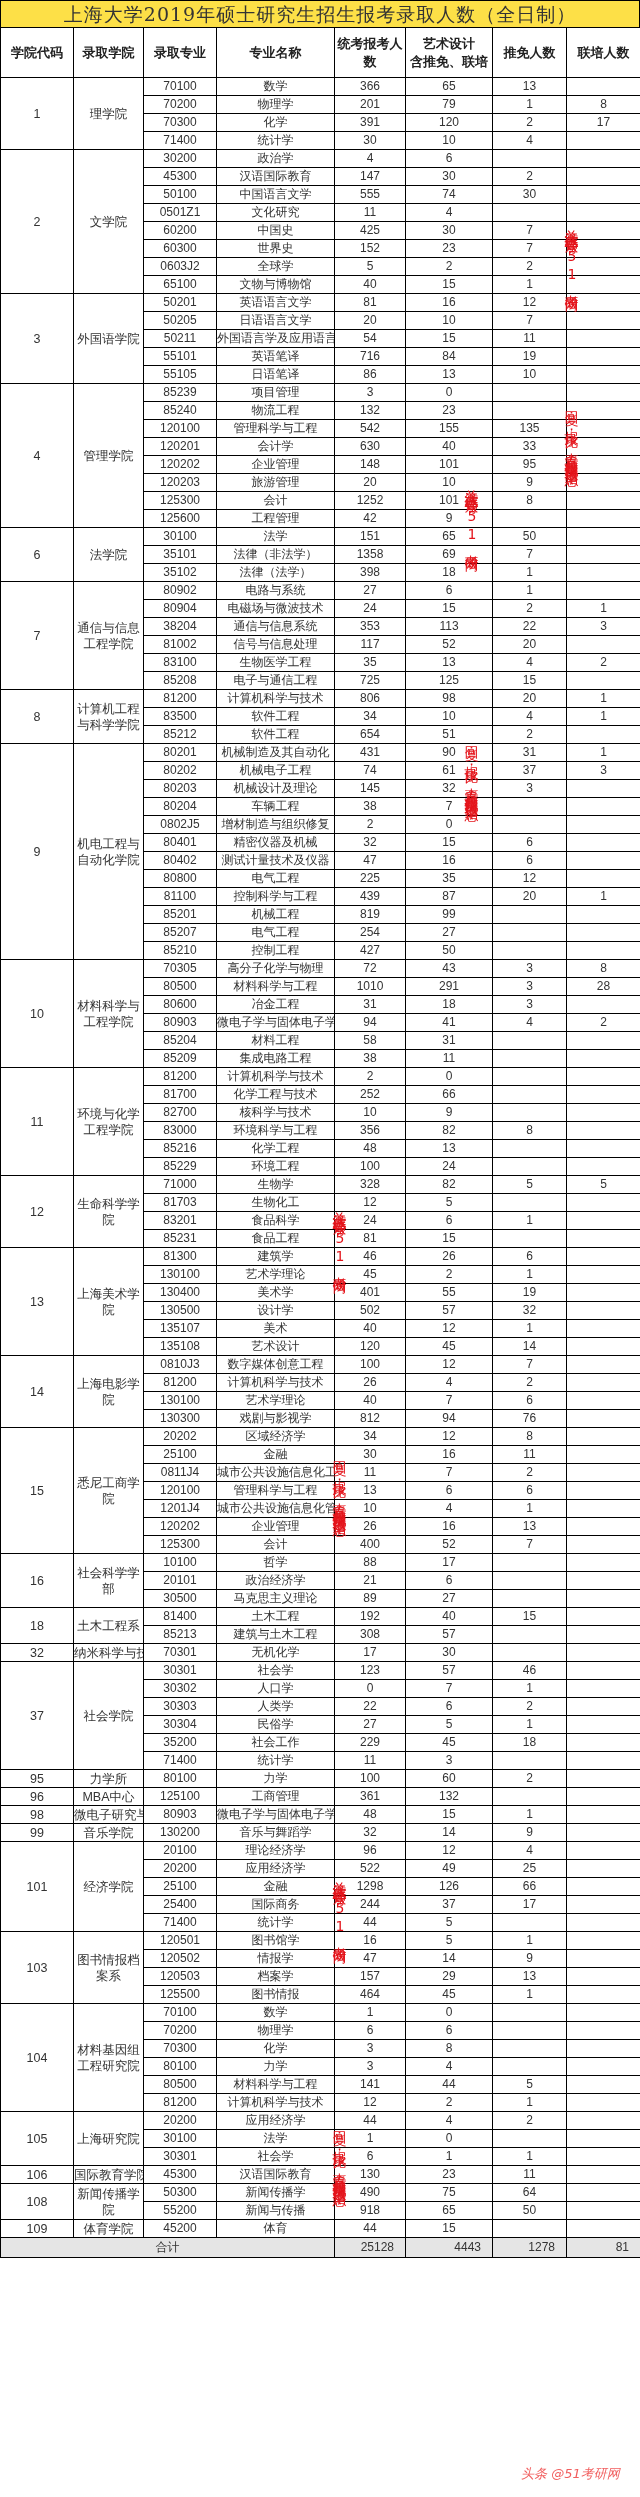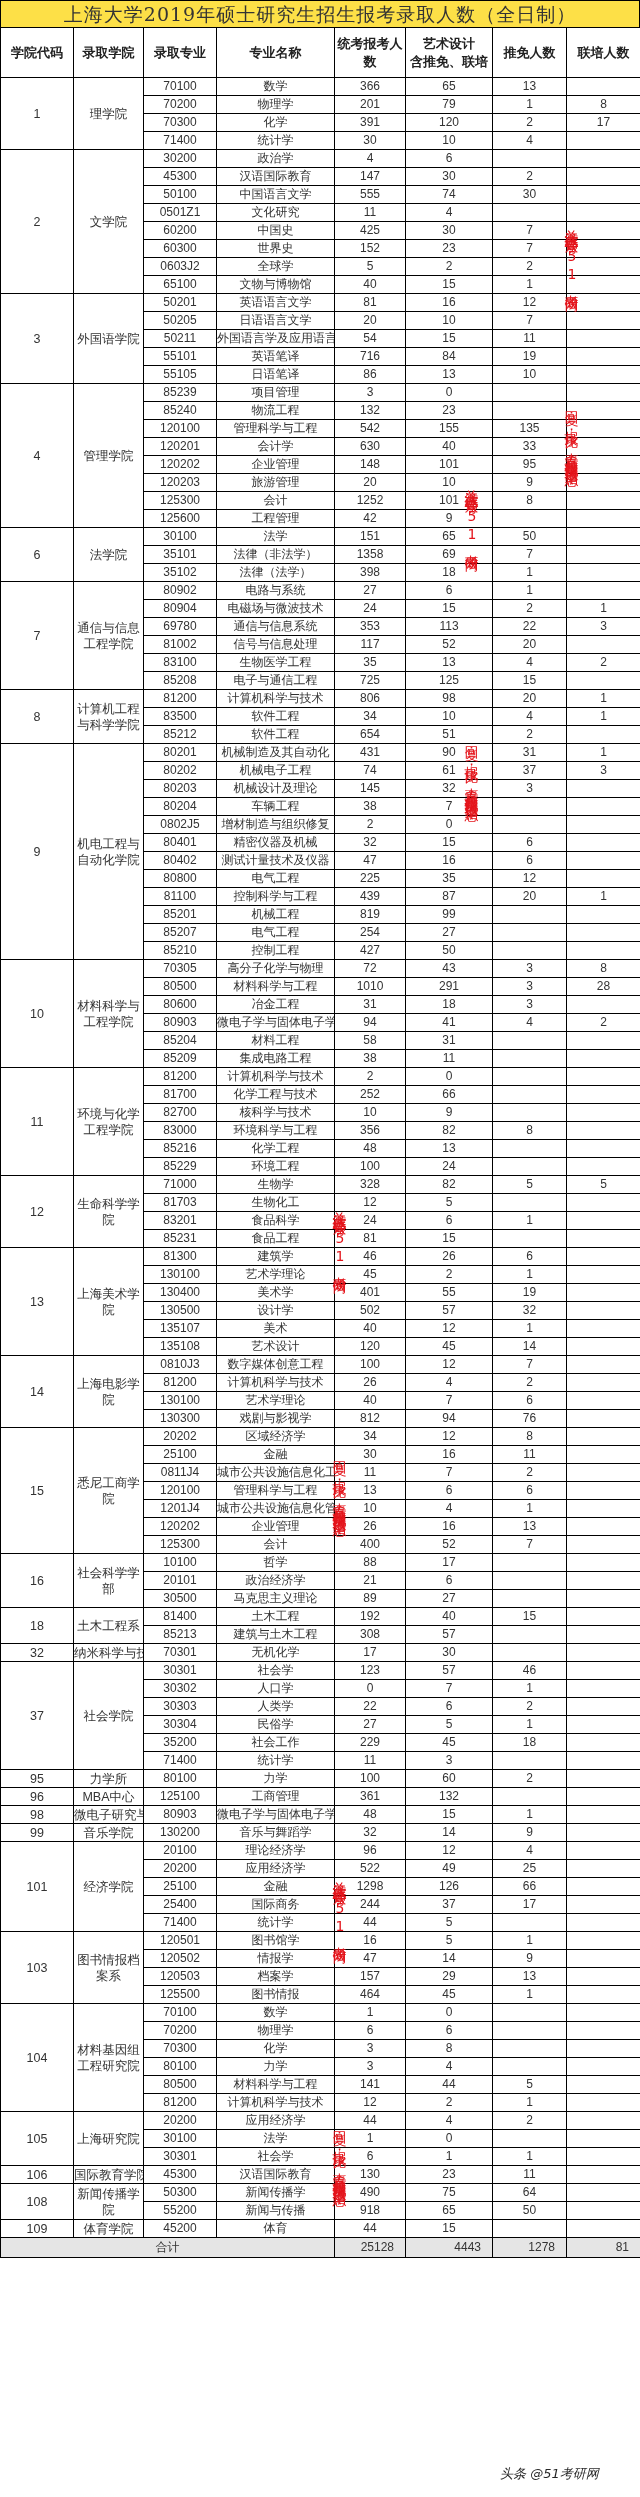--- a/index.html
+++ b/index.html
@@ -6,21 +6,21 @@
   body{width:640px;height:2497px;position:relative;overflow:hidden;font-family:"DejaVu Sans","Liberation Sans",sans-serif;}
   .title{position:absolute;left:0;top:0;width:638px;height:26px;background:#fde047;border:1px solid #000;text-align:center;font-family:"DejaVu Serif",serif;font-size:19px;line-height:26px;color:#333;letter-spacing:1px;}
   table{position:absolute;left:0;top:27px;border-collapse:collapse;table-layout:fixed;width:640px;}
   td,th{border:1.5px solid #000;text-align:center;padding:0;font-size:12px;color:#333;overflow:hidden;white-space:nowrap;}
   th{height:49px;font-weight:bold;font-size:13px;color:#222;white-space:normal;line-height:18px;}
   td{height:17px;line-height:17px;font-family:"Liberation Sans","DejaVu Sans",sans-serif;}
   td.grp{white-space:normal;line-height:16px;font-size:12.5px;}
   tr.total td{background:#e5e5e5;height:19px;}
   tr.total td.num{text-align:right;padding-right:11px;}
   .wm{position:absolute;color:#e4141b;font-size:14px;line-height:20px;width:16px;text-align:center;writing-mode:vertical-rl;text-orientation:upright;letter-spacing:2px;font-family:"DejaVu Sans",sans-serif;}
-  .logo{position:absolute;left:500px;top:2465px;font-size:13px;color:#000000;font-style:italic;opacity:.85;}
+  .logo{position:absolute;left:521px;top:2465px;font-size:13px;color:#ef4444;font-style:italic;opacity:.85;}
 </style>
 </head>
 <body>
 
 <div class="title">上海大学2019年硕士研究生招生报考录取人数（全日制）</div>
 
 <table>
   <colgroup>
     <col style="width:73px">
       <col style="width:70px">
@@ -291,21 +291,21 @@
       </tr>
       <tr>
         <td>80904</td>
         <td>电磁场与微波技术</td>
         <td>24</td>
         <td>15</td>
         <td>2</td>
         <td>1</td>
       </tr>
       <tr>
-        <td>69780</td>
+        <td>38204</td>
         <td>通信与信息系统</td>
         <td>353</td>
         <td>113</td>
         <td>22</td>
         <td>3</td>
       </tr>
       <tr>
         <td>81002</td>
         <td>信号与信息处理</td>
         <td>117</td>

